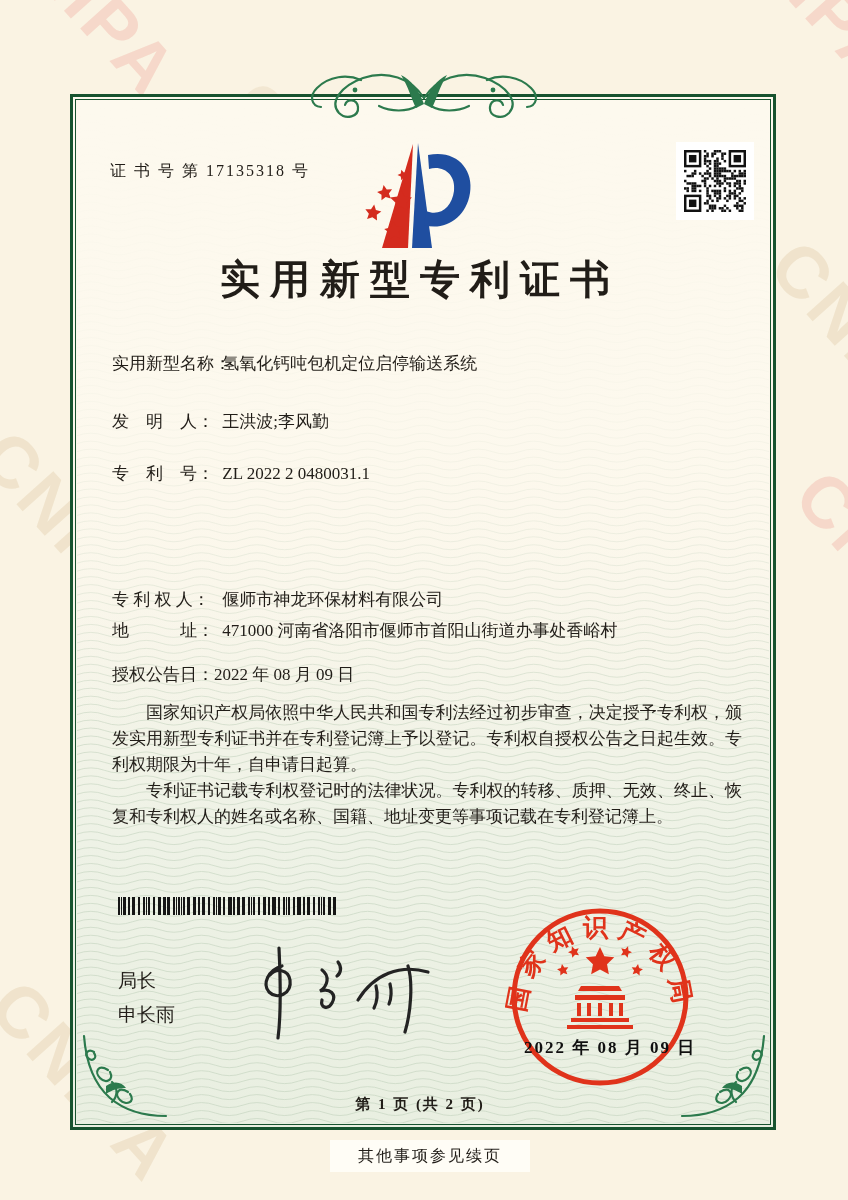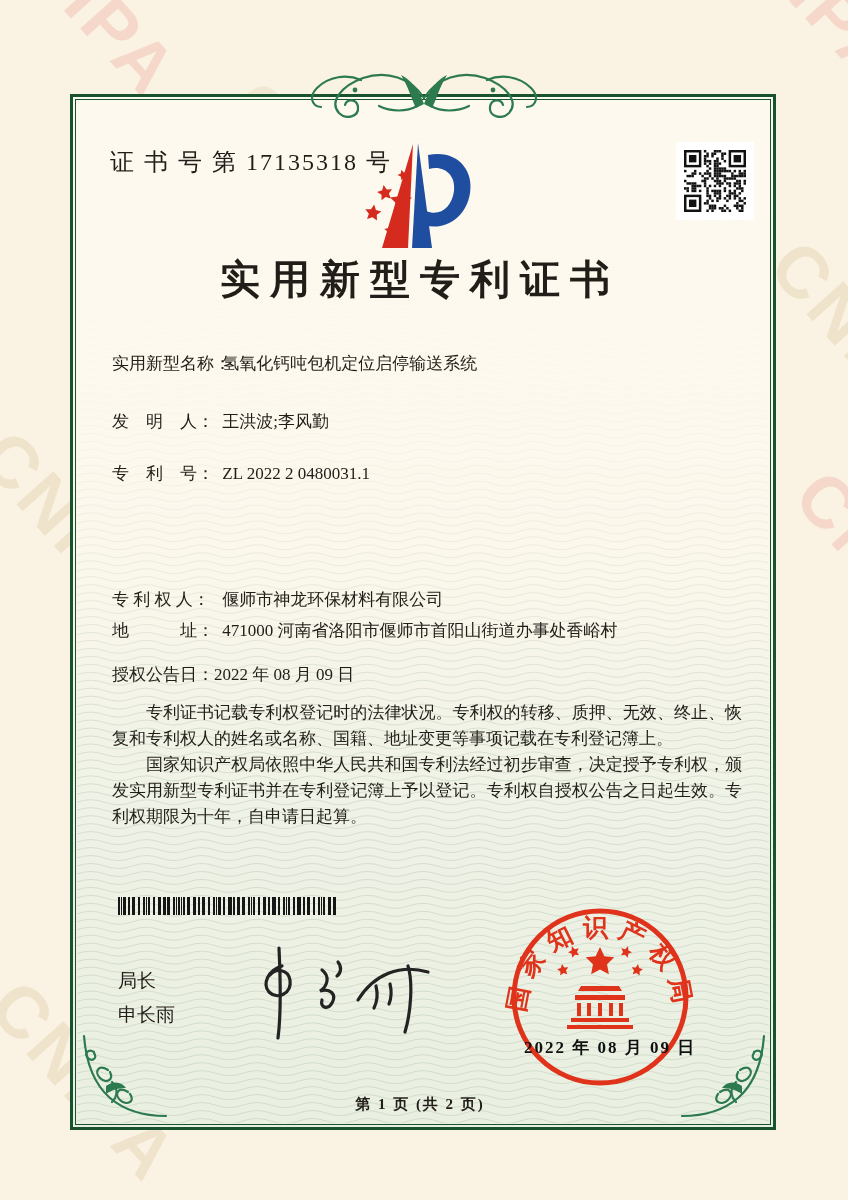--- a/index.html
+++ b/index.html
@@ -17,21 +17,21 @@
   
   .frame{position:absolute;left:70px;top:94px;width:700px;height:1030px;
          border:3px solid #17532f;z-index:1;background:linear-gradient(180deg,#fdf9ee 0%,#fbf6ea 40%,#eef2e6 72%,#e9efe1 100%);}
   .frame::after{content:"";position:absolute;inset:2px;border:1px solid #17532f;pointer-events:none;}
   .waves{position:absolute;inset:4px;width:calc(100% - 8px);height:calc(100% - 8px);}
   .wave-fade{position:absolute;inset:4px;background:linear-gradient(180deg,#fdf9ee 0%,rgba(253,249,238,0.85) 30%,rgba(253,249,238,0) 62%);}
 
   .ornament{position:absolute;z-index:3;}
 
   
-  .cert-no{position:absolute;left:110px;top:146px;font-size:24px;letter-spacing:2px;z-index:4;}
+  .cert-no{position:absolute;left:110px;top:161px;font-size:16px;letter-spacing:2px;z-index:4;}
   .logo{position:absolute;left:352px;top:140px;z-index:4;}
   .qr-wrap{position:absolute;left:676px;top:142px;width:78px;height:78px;background:#ffffff;z-index:4;}
   .qr-wrap svg{position:absolute;left:8px;top:8px;}
   .title{position:absolute;left:70px;top:252px;width:700px;text-align:center;
          font-size:40px;font-weight:bold;letter-spacing:10px;z-index:4;}
 
   
   .field{position:absolute;left:112px;width:640px;font-size:17px;z-index:4;white-space:nowrap;}
   .field .lbl{display:inline-block;width:106px;}
   .grant-pair{position:absolute;font-size:17px;z-index:4;white-space:nowrap;}
@@ -511,22 +511,22 @@
   <div class="field" style="top:619px;">
     <span class="lbl">地　　　址：</span>
     <span>471000 河南省洛阳市偃师市首阳山街道办事处香峪村</span>
   </div>
 
   <div class="grant-pair" style="left:112px;top:663px;">
     <span>授权公告日：</span><span>2022 年 08 月 09 日</span>
   </div>
 
   <div class="paras">
+    <p>国家知识产权局依照中华人民共和国专利法经过初步审查，决定授予专利权，颁发实用新型专利证书并在专利登记簿上予以登记。专利权自授权公告之日起生效。专利权期限为十年，自申请日起算。</p>
     <p>专利证书记载专利权登记时的法律状况。专利权的转移、质押、无效、终止、恢复和专利权人的姓名或名称、国籍、地址变更等事项记载在专利登记簿上。</p>
-    <p>国家知识产权局依照中华人民共和国专利法经过初步审查，决定授予专利权，颁发实用新型专利证书并在专利登记簿上予以登记。专利权自授权公告之日起生效。专利权期限为十年，自申请日起算。</p>
   </div>
 
   <div class="barcode"></div>
 
   <div class="sign-title">局长</div>
   <div class="sign-name">申长雨</div>
 
   <svg class="signature" width="210" height="100" viewBox="0 0 210 100">
     <g fill="none" stroke="#232323" stroke-width="3.2" stroke-linecap="round">
       <path d="M44 24 C30 28 24 42 31 50 C39 58 54 52 52 38 C50 27 38 26 32 33"></path>
@@ -561,14 +561,15 @@
       <rect x="93" y="101" width="4" height="13"></rect>
       <rect x="104" y="101" width="4" height="13"></rect>
       <rect x="114" y="101" width="4" height="13"></rect>
       <rect x="66" y="116" width="58" height="4"></rect>
       <rect x="62" y="123" width="66" height="4"></rect>
     </g>
   </svg>
   <div class="seal-date">2022 年 08 月 09 日</div>
 
   <div class="page-info">第 1 页 (共 2 页)</div>
+  <div class="footer-note">其他事项参见续页</div>
 
 </div>
 
 </body></html>

